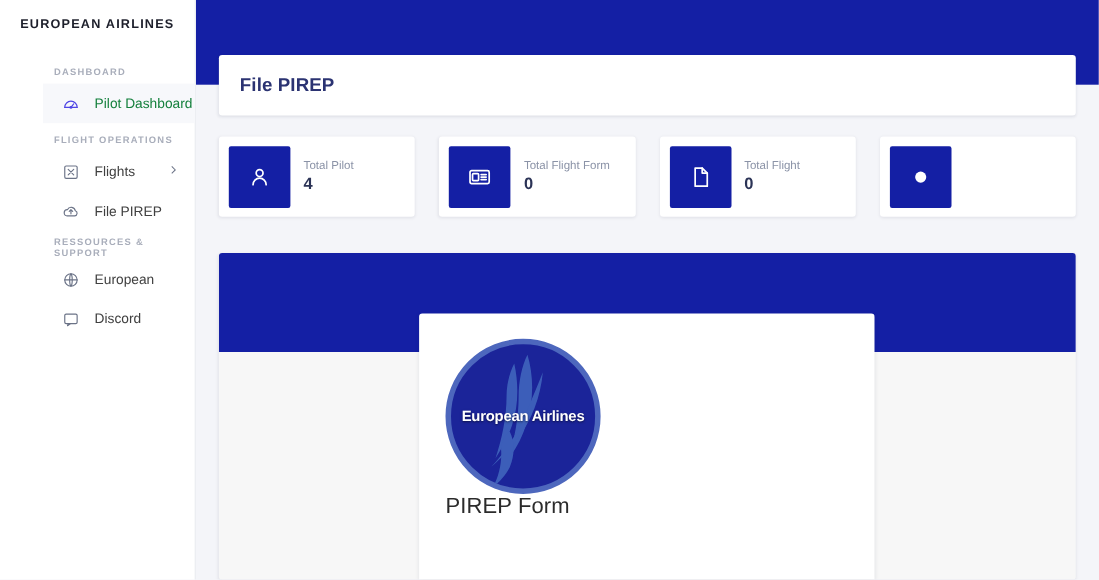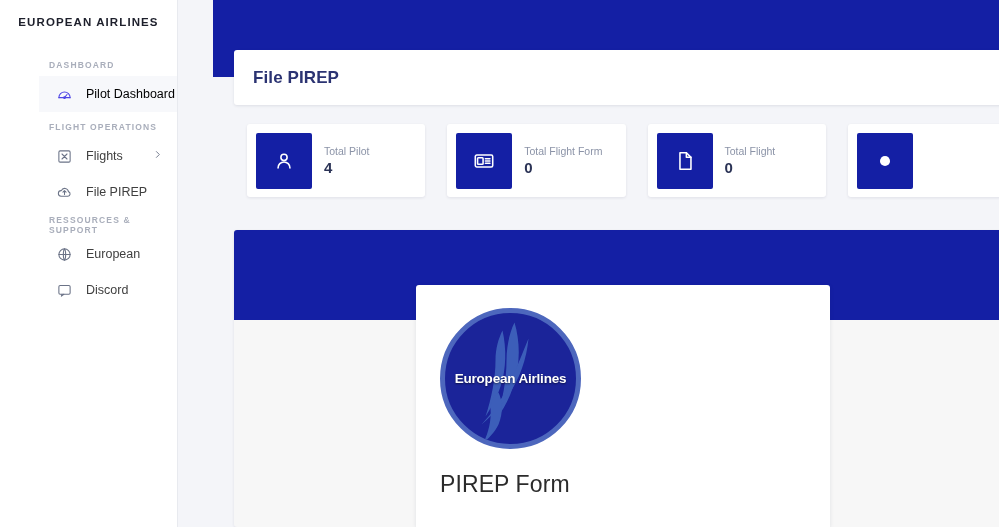--- a/index.html
+++ b/index.html
@@ -8,21 +8,20 @@
     height: 527px;
     overflow: hidden;
     font-family: "Liberation Sans", sans-serif;
     background: #f4f5f9;
   }
   #app {
     position: relative;
     width: 999px;
     height: 527px;
     display: flex;
-    gap: 35px;
   }
 
   
   #sidebar {
     width: 178px;
     height: 527px;
     background: #ffffff;
     border-right: 1px solid #e8eaef;
     flex: 0 0 178px;
     position: relative;
@@ -62,21 +61,21 @@
     padding: 0 14px 0 18px;
     gap: 14px;
     color: #404040;
     font-size: 12.5px;
     cursor: pointer;
     position: relative;
   }
   .nav-item .nav-label { flex: 1; white-space: nowrap; }
   .nav-item.active {
     background: #f7f8fb;
-    color: #000000;
+    color: #15803d;
   }
   .nav-item.active .nav-ico svg { stroke: #4f46e5; fill: none; }
   .nav-ico {
     width: 15px; height: 15px;
     display: flex; align-items: center; justify-content: center;
     flex: 0 0 15px;
   }
   .nav-ico svg { width: 15px; height: 15px; stroke: #6b7387; fill: none;
                  stroke-width: 1.7; stroke-linecap: round; stroke-linejoin: round; }
   .chev svg { width: 11px; height: 11px; stroke: #6b7387; stroke-width: 2; fill: none; }
@@ -112,21 +111,21 @@
   #page-title {
     font-size: 17px;
     font-weight: bold;
     color: #2b3372;
     letter-spacing: 0.1px;
   }
 
   
   #stats {
     position: absolute;
-    left: 34px;
+    left: 21px;
     top: 124px;
     width: 779px;
     display: flex;
     gap: 22px;
   }
   .stat-card {
     flex: 1;
     height: 73px;
     background: #ffffff;
     border-radius: 3px;
@@ -208,22 +207,21 @@
     position: relative;
     z-index: 3;
     color: #ffffff;
     font-size: 13.5px;
     font-weight: bold;
     letter-spacing: -0.2px;
     text-shadow: 0 1px 2px rgba(0,0,0,0.55);
     white-space: nowrap;
   }
   #form-title {
-    margin-top: 22px;
-    font-size: 23px;
+    font-size: 20px;
     color: #2b2b2b;
     letter-spacing: 0.1px;
   }
 </style>
 </head>
 <body>
 
 <div id="app">
 
   <aside id="sidebar">

